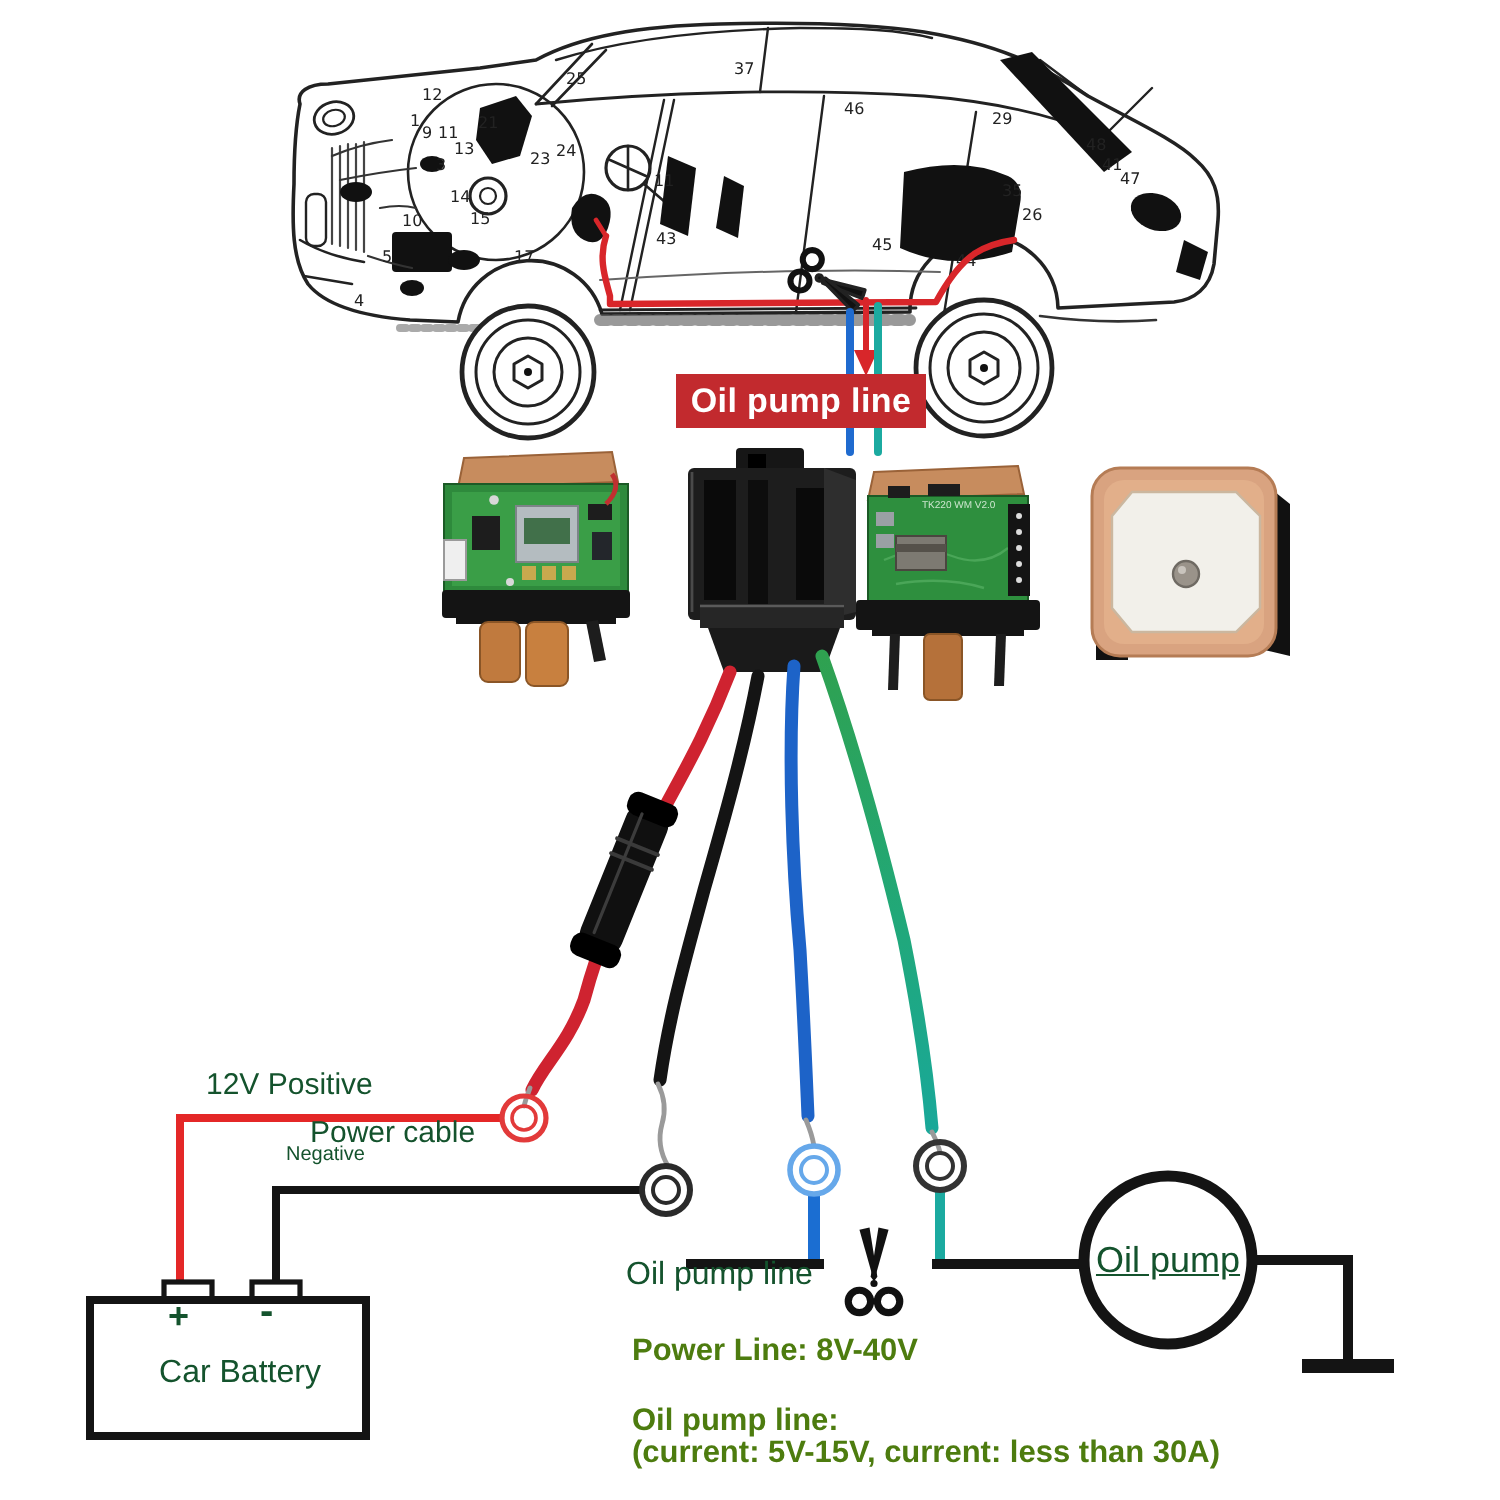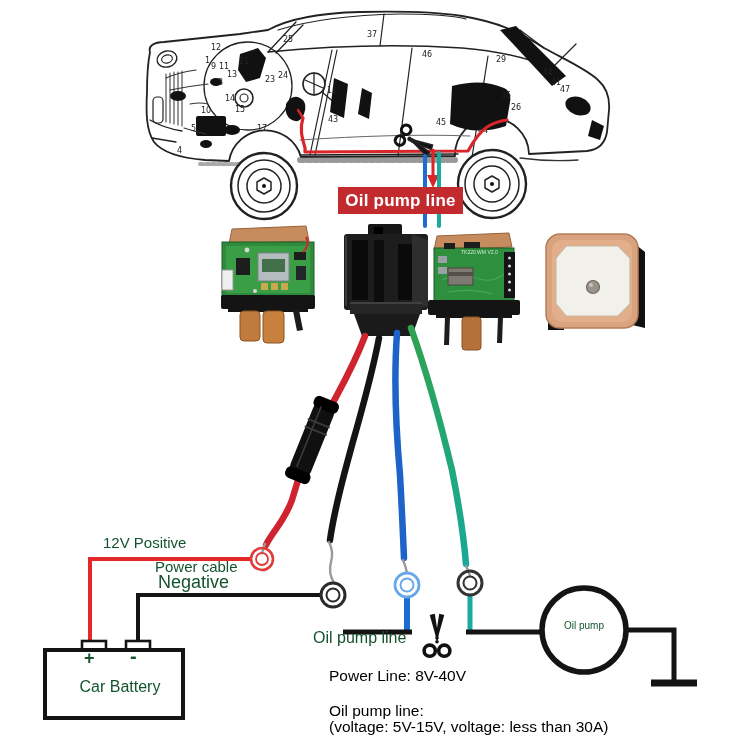--- a/index.html
+++ b/index.html
@@ -5,27 +5,27 @@
   html,body{margin:0;padding:0;background:#ffffff;}
   body{width:750px;height:750px;overflow:hidden;font-family:"Liberation Sans",sans-serif;}
   .stage{position:relative;width:750px;height:750px;background:#ffffff;}
   .stage > svg{position:absolute;left:0;top:0;}
   .lbl{position:absolute;color:#14532d;white-space:nowrap;line-height:1.05;}
   .badge{left:338px;top:187px;width:125px;height:27px;background:#c22a2e;color:#ffffff;
          font-weight:bold;font-size:17px;display:flex;align-items:center;justify-content:center;
          letter-spacing:.2px;}
   .l-positive{left:103px;top:535px;font-size:15px;}
   .l-powercable{left:155px;top:559px;font-size:15px;}
-  .l-negative{left:158px;top:573px;font-size:18px;}
+  .l-negative{left:143px;top:573px;font-size:10px;}
   .l-oilpumpline{left:313px;top:630px;font-size:16px;}
-  .l-oilpump{left:542px;top:621px;width:84px;text-align:center;font-size:10px;}
+  .l-oilpump{left:542px;top:621px;width:84px;text-align:center;font-size:18px;text-decoration:underline;}
   .l-plus{left:84px;top:649px;font-size:18px;font-weight:bold;}
   .l-minus{left:130px;top:646px;font-size:20px;font-weight:bold;}
   .l-battery{left:44px;top:679px;width:152px;text-align:center;font-size:16px;}
-  .note{left:329px;font-size:15.5px;color:#000000;}
+  .note{left:316px;font-size:15.5px;color:#4d7c0f;font-weight:bold;}
   .note1{top:668px;}
   .note2{top:703px;}
   .note3{top:719px;}
 </style>
 </head>
 <body>
 
 <div class="stage">
 
 <svg width="750" height="750" viewBox="0 0 750 750">
@@ -301,15 +301,15 @@
 <div class="lbl l-positive">12V Positive</div>
 <div class="lbl l-powercable">Power cable</div>
 <div class="lbl l-negative">Negative</div>
 <div class="lbl l-oilpumpline">Oil pump line</div>
 <div class="lbl l-oilpump">Oil pump</div>
 <div class="lbl l-plus">+</div>
 <div class="lbl l-minus">-</div>
 <div class="lbl l-battery">Car Battery</div>
 <div class="lbl note note1">Power Line: 8V-40V</div>
 <div class="lbl note note2">Oil pump line:</div>
-<div class="lbl note note3">(voltage: 5V-15V, voltage: less than 30A)</div>
+<div class="lbl note note3">(current: 5V-15V, current: less than 30A)</div>
 
 </div>
 
 </body></html>

